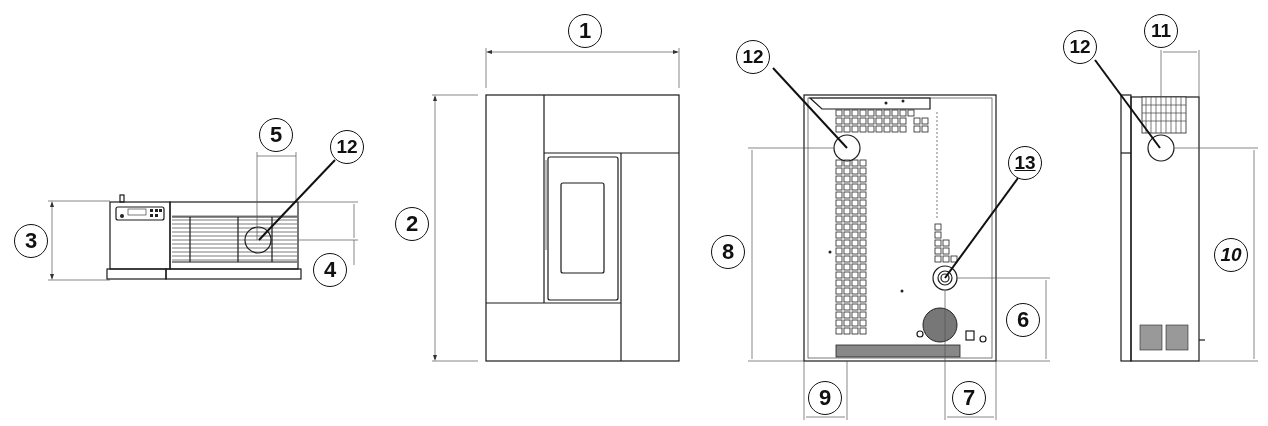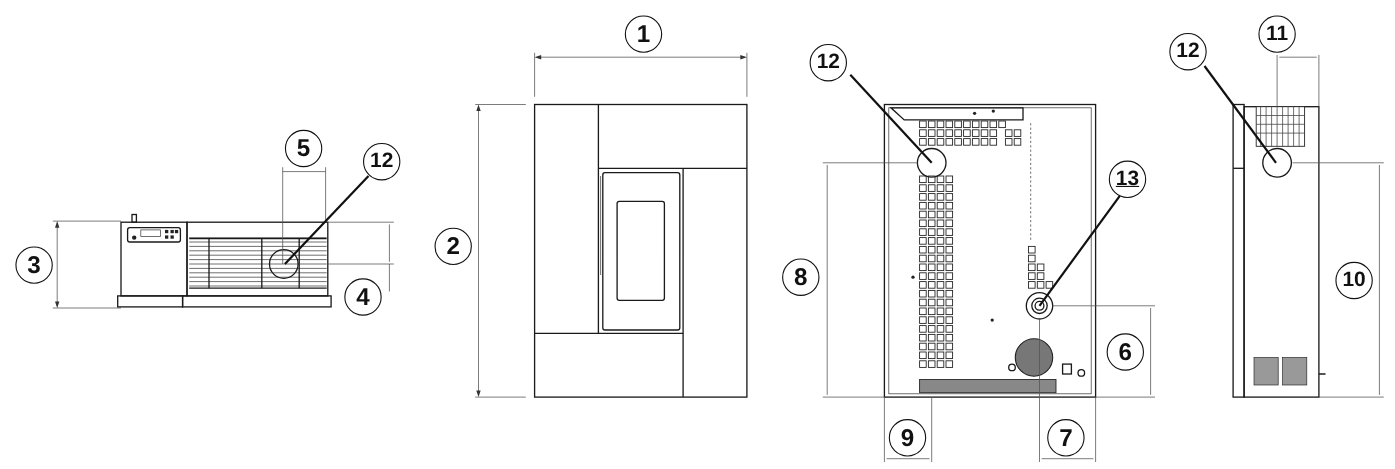--- a/index.html
+++ b/index.html
@@ -311,20 +311,20 @@
 
 <div class="callout" style="left:568px;top:14px;">1</div>
 <div class="callout" style="left:395px;top:207px;">2</div>
 <div class="callout" style="left:14px;top:224px;">3</div>
 <div class="callout" style="left:313px;top:253px;">4</div>
 <div class="callout" style="left:259px;top:118px;">5</div>
 <div class="callout" style="left:1006px;top:303px;">6</div>
 <div class="callout" style="left:952px;top:381px;">7</div>
 <div class="callout" style="left:711px;top:235px;">8</div>
 <div class="callout" style="left:808px;top:381px;">9</div>
-<div class="callout" style="left:1214px;top:238px;font-size:19px;">10</div>
+<div class="callout" style="left:1214px;top:238px;font-size:19px;font-style:italic;">10</div>
 <div class="callout" style="left:1144px;top:14px;font-size:19px;">11</div>
 <div class="callout" style="left:330px;top:130px;font-size:19px;">12</div>
 <div class="callout" style="left:736px;top:40px;font-size:19px;">12</div>
 <div class="callout" style="left:1063px;top:30px;font-size:19px;">12</div>
 <div class="callout" style="left:1008px;top:146px;font-size:19px;text-decoration:underline;">13</div>
 
 </div>
 
 </body></html>

